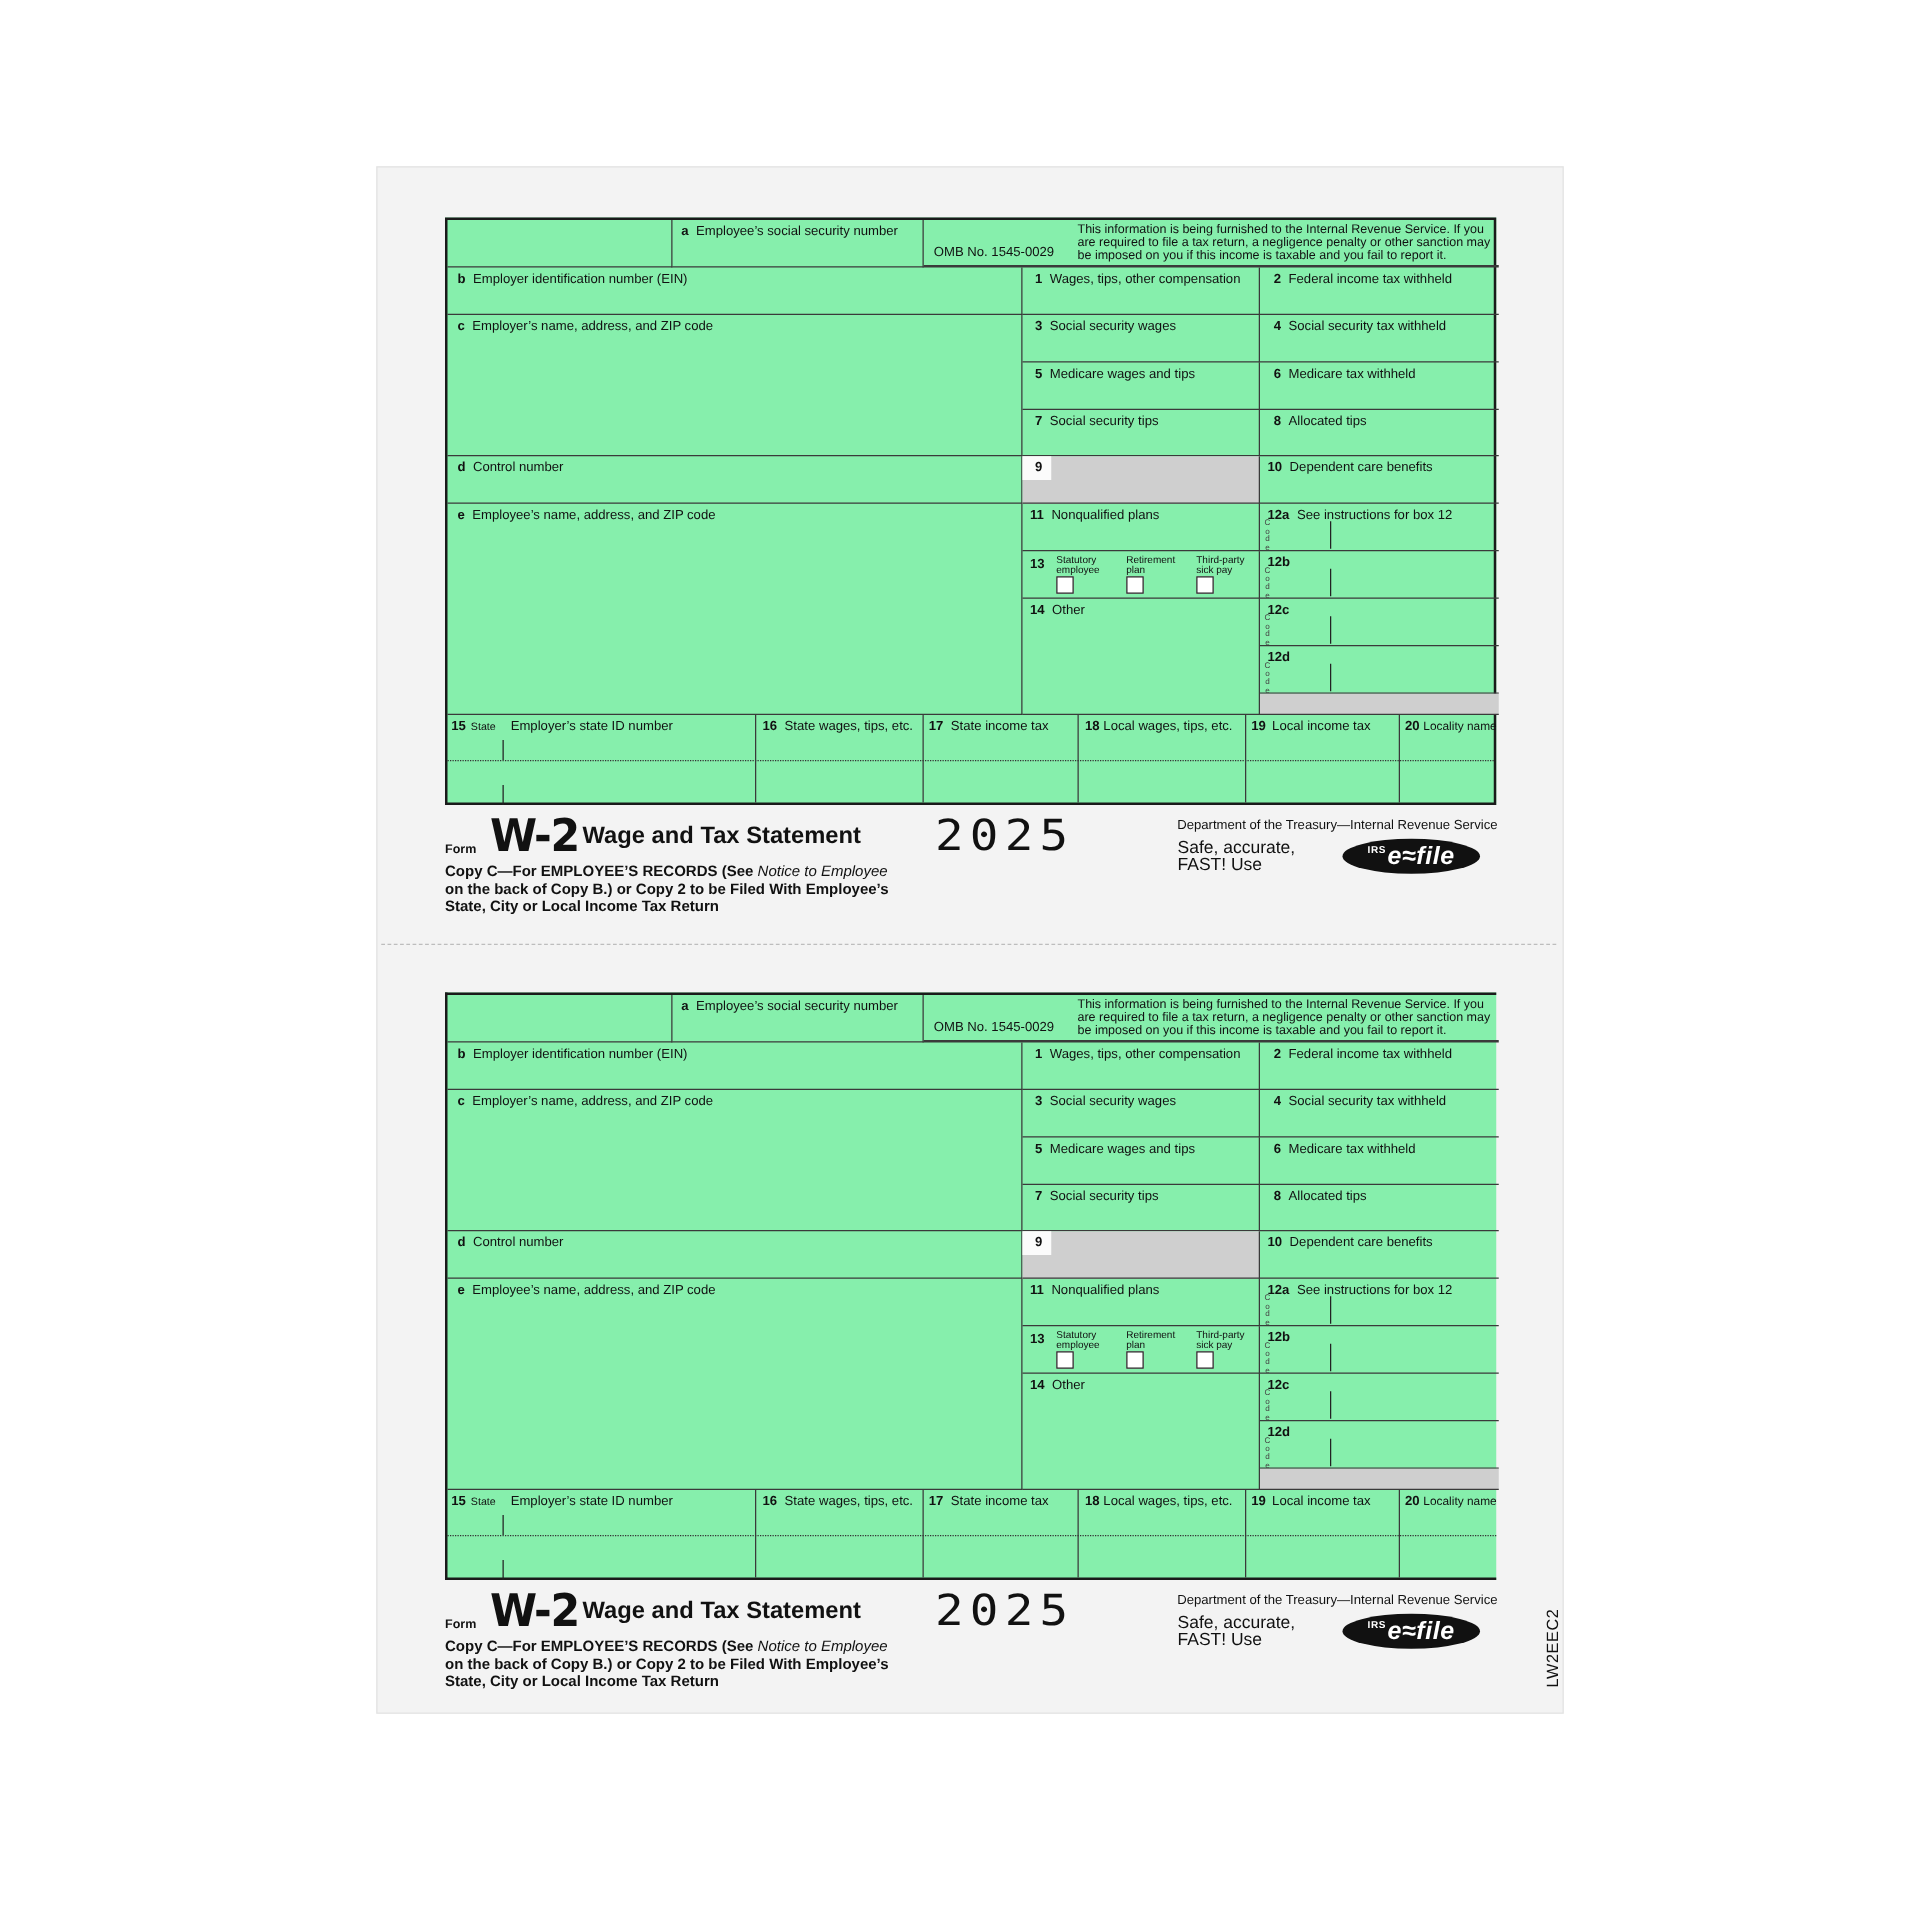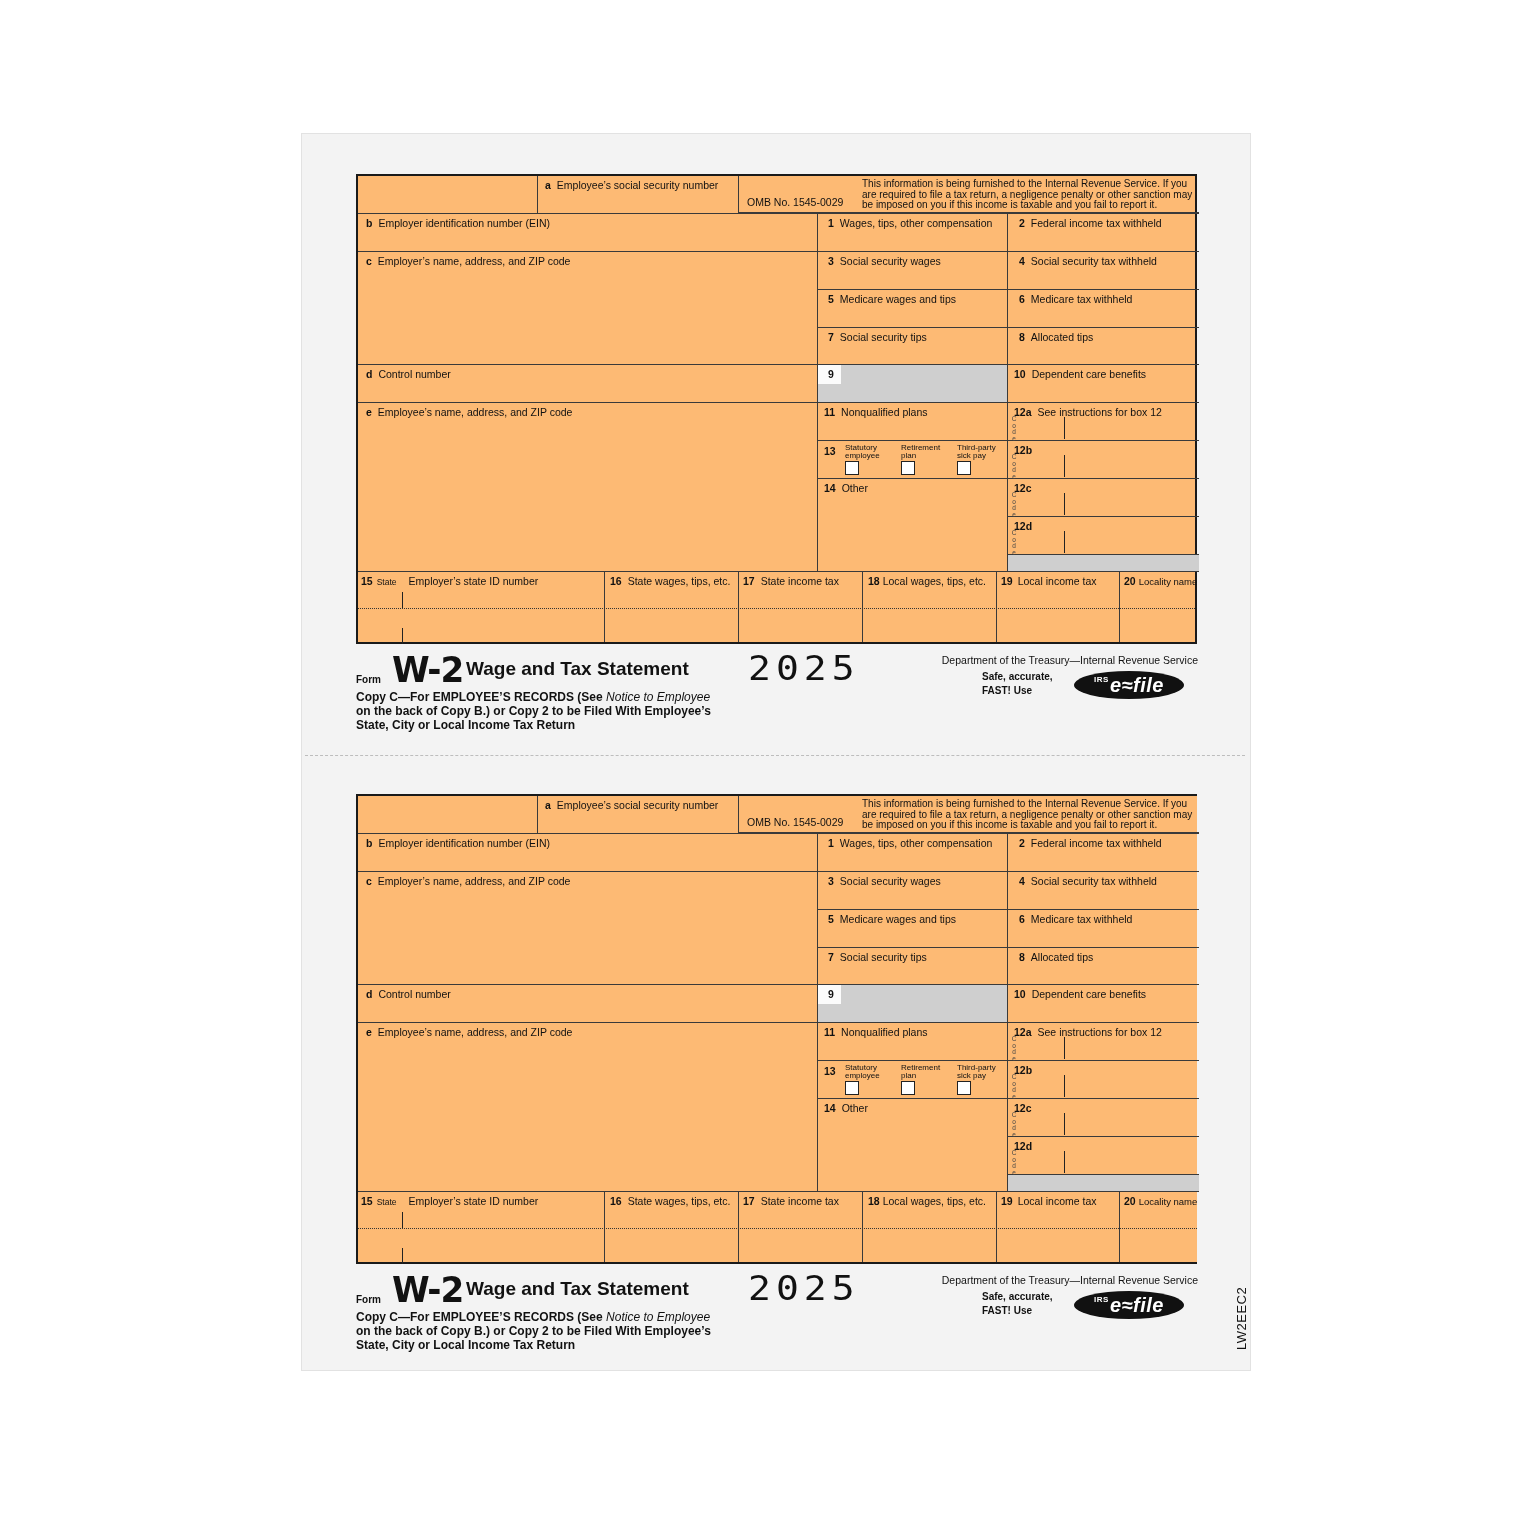--- a/index.html
+++ b/index.html
@@ -2,41 +2,41 @@
 <html><head>
 <meta charset="utf-8">
 <style>
   html,body{margin:0;padding:0;background:#ffffff;}
   body{width:1536px;height:1536px;position:relative;font-family:"Liberation Sans",sans-serif;color:#111;overflow:hidden;}
   .sheet{position:absolute;left:301px;top:133px;width:950px;height:1238px;background:#f3f3f3;border:1px solid #e2e2e2;box-sizing:border-box;}
   .perf{position:absolute;left:305px;top:755px;width:940px;height:0;border-top:1.5px dashed #bdbdbd;}
   .form{position:absolute;left:356px;width:842px;height:565px;}
   .f1{top:174px;}
   .f2{top:794px;}
-  .grid{position:absolute;left:0;top:0;width:841px;height:470px;background:#fdba74;border:2px solid #1a1a1a;box-sizing:border-box;}
+  .grid{position:absolute;left:0;top:0;width:841px;height:470px;background:#86efac;border:2px solid #1a1a1a;box-sizing:border-box;}
   .f2 .grid{border-right:none;}
   .cell{position:absolute;box-sizing:border-box;border-color:#3a3a3a;border-style:solid;border-width:0;}
   .lbl{position:absolute;font-size:10.5px;white-space:nowrap;line-height:12px;}
   .lbl b{font-weight:bold;margin-right:6px;}
   .small{font-size:8px;line-height:8px;}
   .shade{background:#cfcfcf;}
   .chk{position:absolute;width:14px;height:14px;border:1.3px solid #222;background:#fff;box-sizing:border-box;}
   .code{position:absolute;font-size:6.5px;line-height:6.5px;width:6px;color:#444;text-align:center;word-break:break-all;}
   .vtick{position:absolute;width:0;border-left:1.3px solid #222;}
   .dots{position:absolute;left:0;right:0;top:36px;border-top:1.3px dotted #333;}
   .omb-note{position:absolute;font-size:10px;line-height:10.5px;}
   .footer{position:absolute;left:0;top:470px;width:842px;height:95px;}
   .w2{position:absolute;left:36px;top:5px;font-size:36px;font-weight:900;letter-spacing:-1px;font-family:"DejaVu Sans",sans-serif;transform:scaleX(0.95);transform-origin:left;}
   .formword{position:absolute;left:0px;top:30px;font-size:10px;font-weight:bold;}
   .title{position:absolute;left:110px;top:14px;font-size:19px;font-weight:bold;}
   .year{position:absolute;left:392px;top:2px;font-size:38px;letter-spacing:5px;font-family:"DejaVu Sans Mono",monospace;font-weight:normal;transform:scaleY(0.9);}
   .copy{position:absolute;left:0;top:46px;font-size:12px;font-weight:bold;line-height:14px;width:360px;}
   .copy i{font-weight:normal;font-style:italic;}
   .dept{position:absolute;right:0;top:10px;font-size:10.5px;}
-  .safe{position:absolute;left:626px;top:26px;font-size:10px;font-weight:bold;line-height:14px;}
+  .safe{position:absolute;left:586px;top:26px;font-size:14px;font-weight:normal;line-height:14px;}
   .efile{position:absolute;left:718px;top:27px;width:110px;height:28px;background:#111;border-radius:50%;color:#fff;font-weight:900;font-style:italic;font-size:20px;line-height:28px;text-align:center;letter-spacing:0.5px;}
   .efile small{font-size:8px;font-style:normal;vertical-align:top;line-height:18px;margin-right:1px;}
   .side{position:absolute;left:1234px;top:1350px;transform:rotate(-90deg);transform-origin:left top;font-size:13px;letter-spacing:0.5px;}
 </style>
 </head>
 <body>
 
 <div class="sheet"></div>
 <div class="perf"></div>
 

